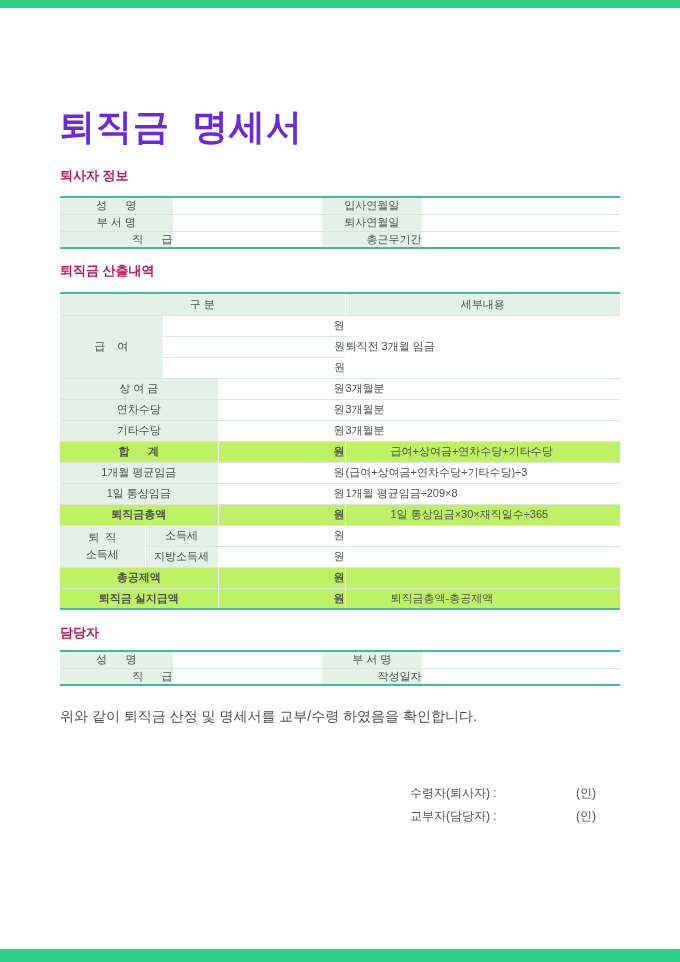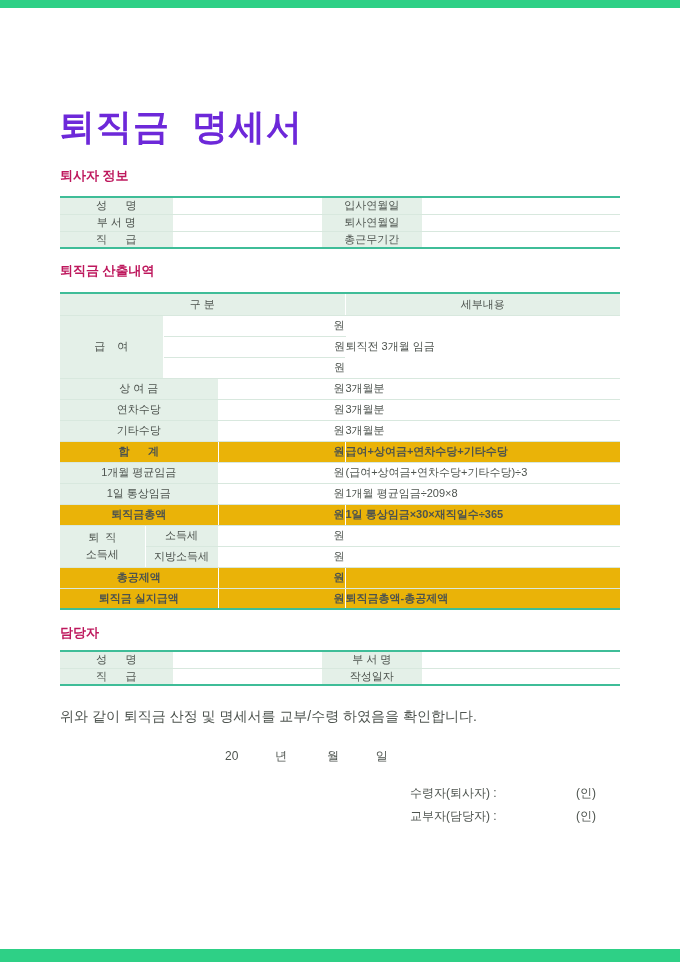--- a/index.html
+++ b/index.html
@@ -35,21 +35,21 @@
   table { border-collapse:collapse; table-layout:fixed; }
 
   .info-table {
     position:absolute; left:60px; width:560px;
     border-top:2px solid #3fbd98; border-bottom:2px solid #3fbd98;
     font-size:11px;
   }
   .t1 { top:196px; }
   .t2 { top:650px; }
   .info-table td { height:17px; padding:0; border-bottom:1px solid #d8e8de; }
-  .info-table tr:last-child td { border-bottom:none; }
+  .info-table tr:last-child td { border-bottom:none;text-align:right; }
 
   .lbl {
     background:#e4f0e8; text-align:center; vertical-align:middle;
     white-space:pre; color:#4d534e; border-right:1px solid #ffffff;
   }
   .val { background:#ffffff; }
 
   .calc-table {
     position:absolute; left:60px; top:292px; width:560px;
     border-top:2px solid #3fbd98; border-bottom:2px solid #3fbd98;
@@ -65,23 +65,23 @@
     height:21px; padding:0; vertical-align:middle;
     border-bottom:1px solid #d8e8de; border-right:1px solid #ffffff;
   }
   .calc-table td:last-child { border-right:none; }
   .calc-table tr:last-child td { border-bottom:none; }
 
   .inp { background:#ffffff; }
   .amt { background:#ffffff; text-align:right; padding-right:6px; }
   .det { background:#ffffff; text-align:left; padding-left:9px; white-space:pre; }
 
-  .g td { background:#eab308; }
+  .g td { background:#bef264; }
   .b .lbl, .b .amt { font-weight:bold; }
-  .b .det { font-weight:bold; }
+  .b .det { font-weight:normal;padding-left:45px; }
 
   .tax { line-height:1.55; }
 
   .confirm {
     position:absolute; left:60px; top:708px; width:560px;
     text-align:left; font-size:14px; color:#4d534e; white-space:pre;
   }
   .dateline {
     position:absolute; left:225px; top:748px;
     font-size:12px; color:#4d534e; white-space:pre;
@@ -243,21 +243,20 @@
       <td class="lbl">직      급</td>
       <td class="val"></td>
       <td class="lbl">작성일자</td>
       <td class="val"></td>
     </tr>
   </tbody>
     </table>
 
   <div class="confirm">위와 같이 퇴직금 산정 및 명세서를 교부/수령 하였음을 확인합니다.</div>
 
-  <div class="dateline">20           년            월           일</div>
 
   <div class="sig sig1">
     <span>수령자(퇴사자) :</span>
     <span>(인)</span>
   </div>
   <div class="sig sig2">
     <span>교부자(담당자) :</span>
     <span>(인)</span>
   </div>
 

